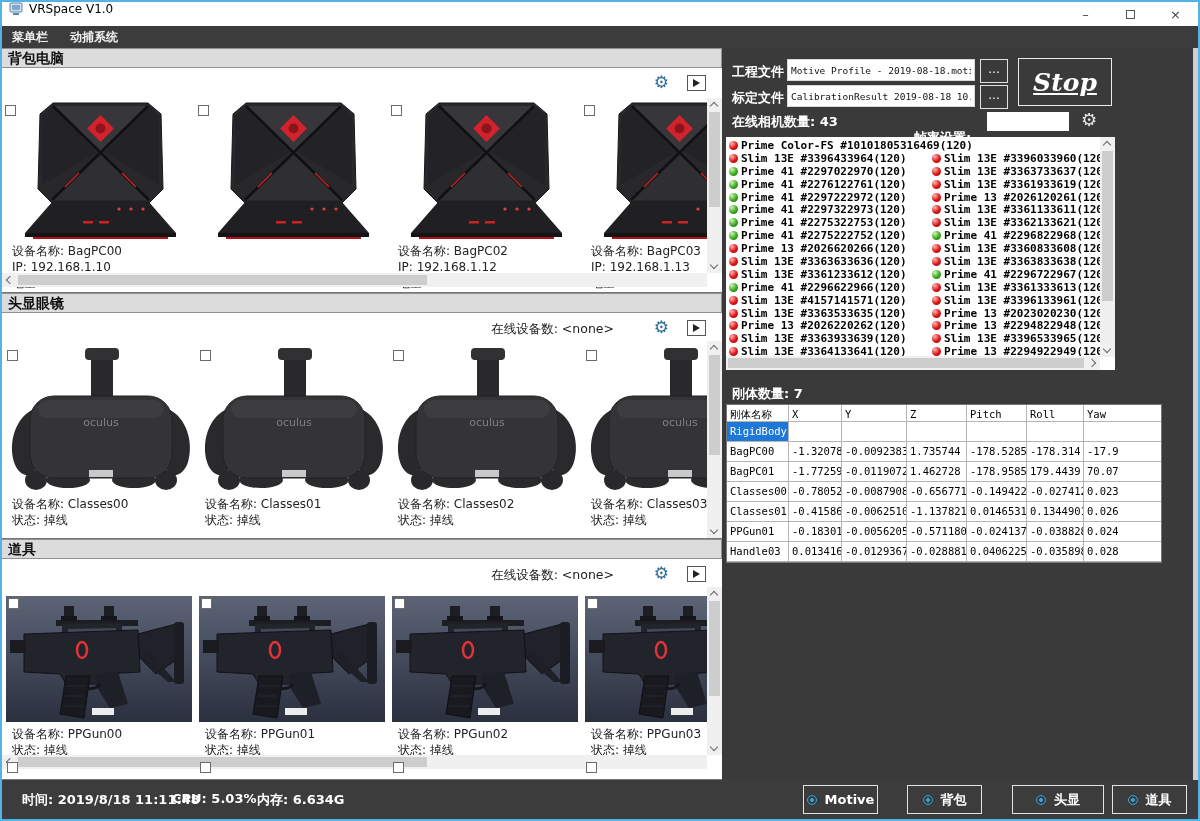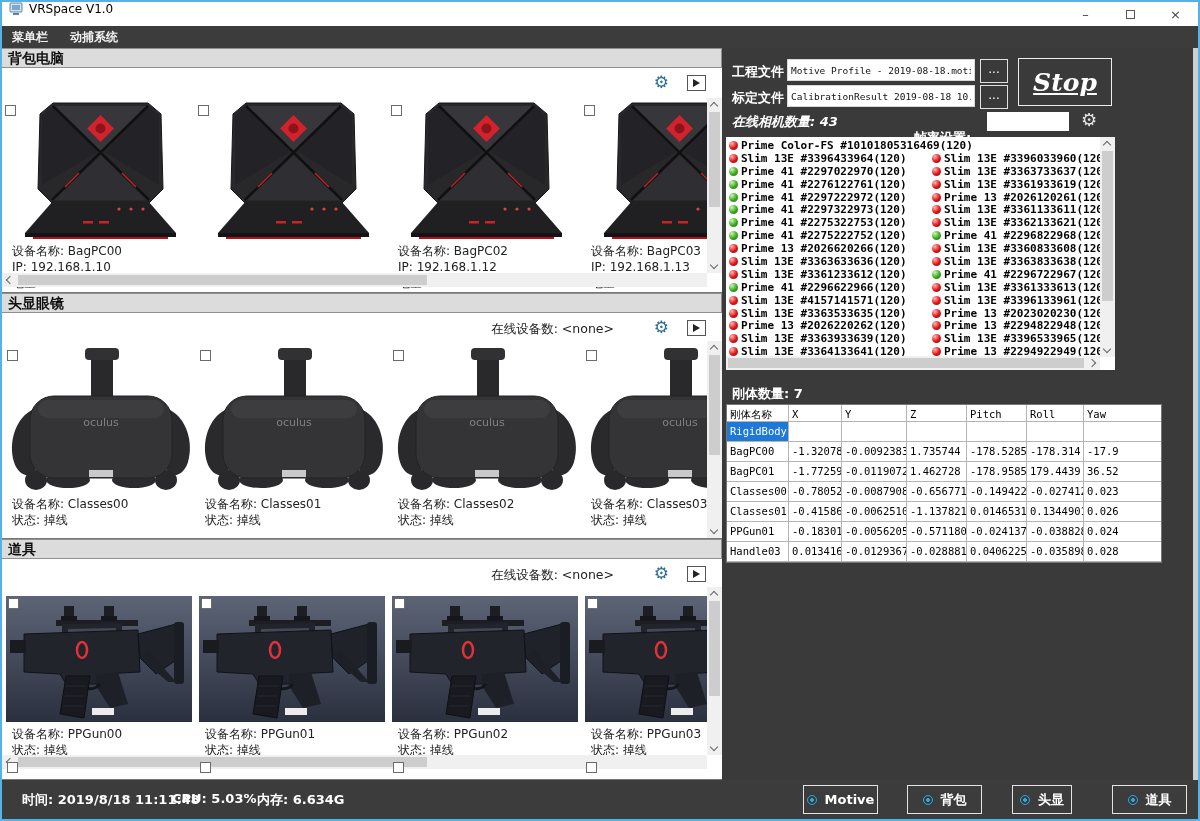--- a/index.html
+++ b/index.html
@@ -87,21 +87,21 @@
   .tcell:nth-child(7){width:34px; border-right:none;}
   .tcell.selected { background:#1e78d7; color:#fff; }
   
   .statusbar { position:absolute; left:0; right:0; bottom:0; height:39px; background:#3c3c3c; }
   .stext { position:absolute; top:11px; color:#fff; font-size:13px; font-weight:bold; }
   .st-time { left:20px; } .st-cpu { left:170px; } .st-mem { left:255px; }
   .bbtn { position:absolute; top:5px; height:29px; background:#3c3c3c; border:1px solid #e3e3e3;
     color:#fff; font-size:13px; font-weight:bold; display:flex; align-items:center; justify-content:center; gap:8px; }
   .radioicon { width:10px; height:10px; border:1.5px solid #2aa7e0; border-radius:50%;
     background:radial-gradient(circle,#2aa7e0 32%,transparent 36%); flex:none; }
-  .bb1{left:801px;width:75px;} .bb2{left:905px;width:75px;} .bb3{left:1010px;width:60px;align-items:center;} .bb4{left:1110px;width:75px;}
+  .bb1{left:801px;width:75px;} .bb2{left:905px;width:75px;} .bb3{left:1010px;width:92px;align-items:center;} .bb4{left:1110px;width:75px;}
 </style>
 </head>
 <body>
 
 <div class="window">
 
   <div class="titlebar">
     <svg class="appicon" viewBox="0 0 14 14">
       <rect x="1" y="1" width="12" height="9" rx="1" fill="#cfe3f2" stroke="#5b84a8"></rect>
       <rect x="3" y="3" width="8" height="5" fill="#7fa8c8"></rect>
@@ -568,21 +568,21 @@
       <span class="rlabel" style="left:10px;top:15px;">工程文件</span>
       <input class="rinput" style="left: 65px; top: 11px; width: 188px;" readonly="" value="Motive Profile - 2019-08-18.motive">
       <span class="browse" style="left:258px;top:11px;">...</span>
 
       <span class="rlabel" style="left:10px;top:41px;">标定文件</span>
       <input class="rinput" style="left: 65px; top: 37px; width: 188px;" readonly="" value="CalibrationResult 2019-08-18 10.cal">
       <span class="browse" style="left:258px;top:37px;">...</span>
 
       <span class="stopbtn">Stop</span>
 
-      <span class="rlabel" style="left:10px;top:65px;font-style:italic;">在线相机数量: 43</span>
+      <span class="rlabel" style="left:10px;top:65px;">在线相机数量: 43</span>
       <span class="rlabel" style="left:192px;top:81px;">帧率设置:</span>
       <input class="fpsinput" style="">
       <span class="rgear">⚙</span>
 
       <div class="camlist">
         <div class="camcol c1">
 
         <div class="camrow">
             <span class="ball red"></span>
             <span class="camtxt">Prime Color-FS #10101805316469(120)</span>
@@ -767,21 +767,21 @@
             <span class="tcell">-178.314</span>
             <span class="tcell">-17.9</span>
           </div>
             <div class="trow">
             <span class="tcell">BagPC01</span>
             <span class="tcell">-1.772592</span>
             <span class="tcell">-0.01190723</span>
             <span class="tcell">1.462728</span>
             <span class="tcell">-178.9585</span>
             <span class="tcell">179.4439</span>
-            <span class="tcell">36.52</span>
+            <span class="tcell">70.07</span>
           </div>
             <div class="trow">
             <span class="tcell">Classes00</span>
             <span class="tcell">-0.780524</span>
             <span class="tcell">-0.00879086</span>
             <span class="tcell">-0.6567713</span>
             <span class="tcell">-0.1494221</span>
             <span class="tcell">-0.02741219</span>
             <span class="tcell">0.023</span>
           </div>

